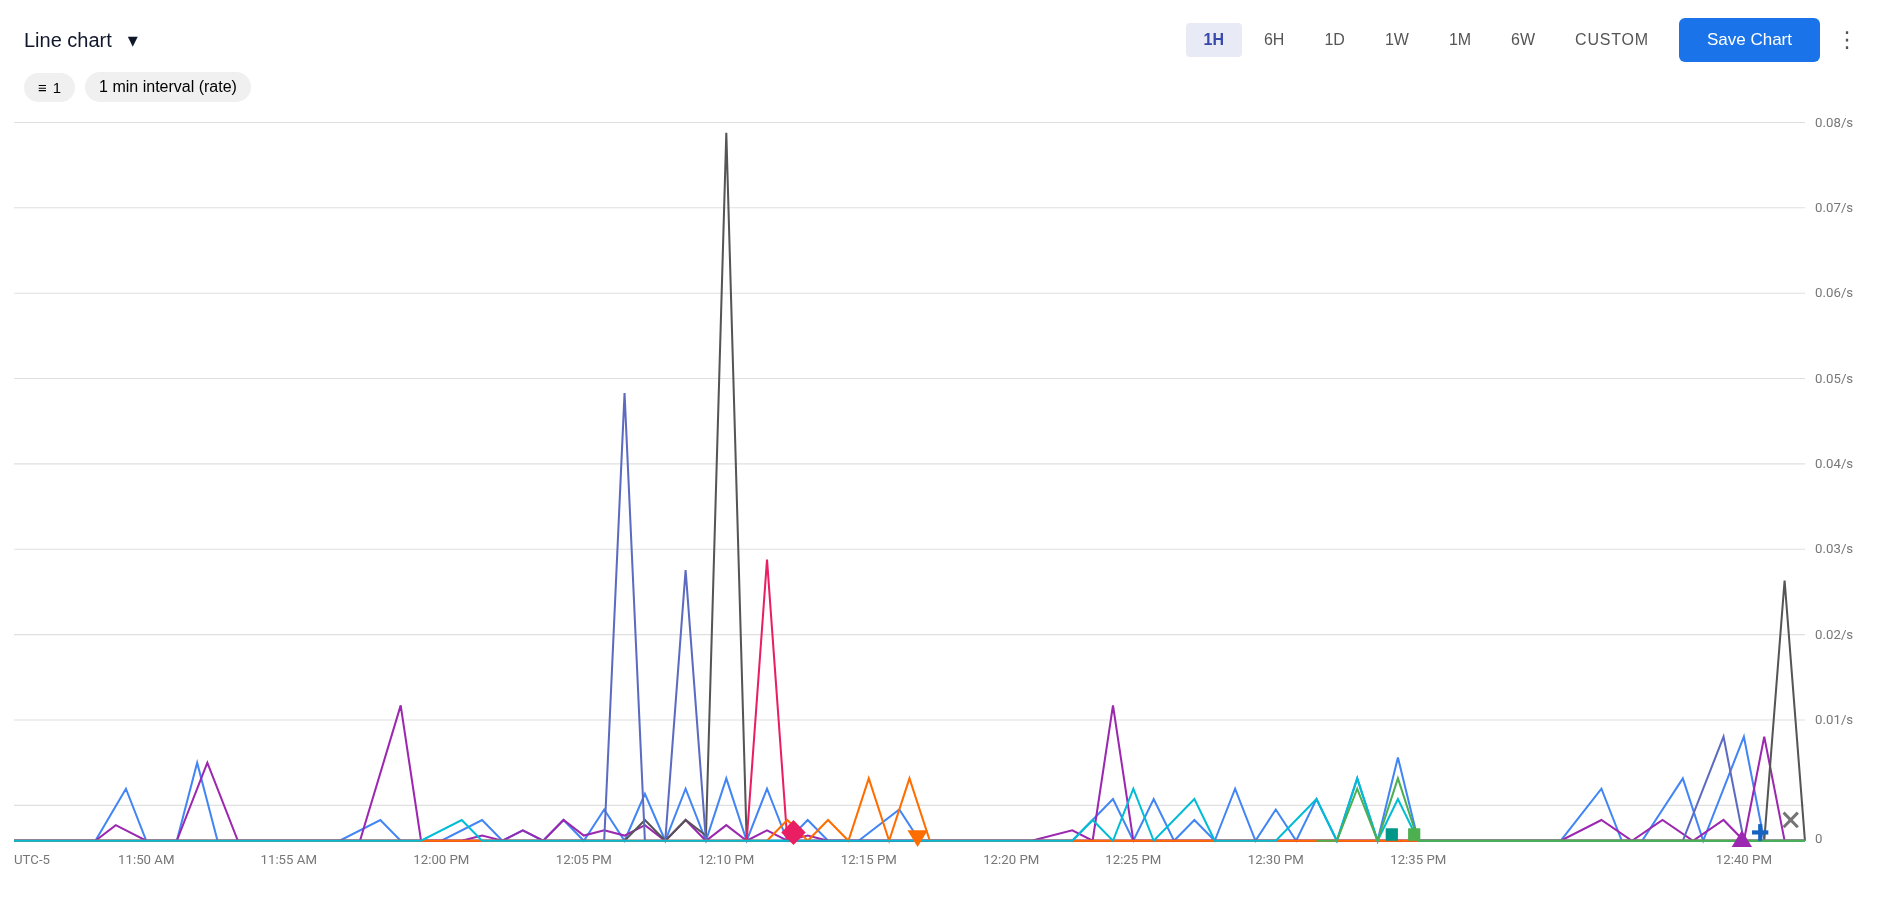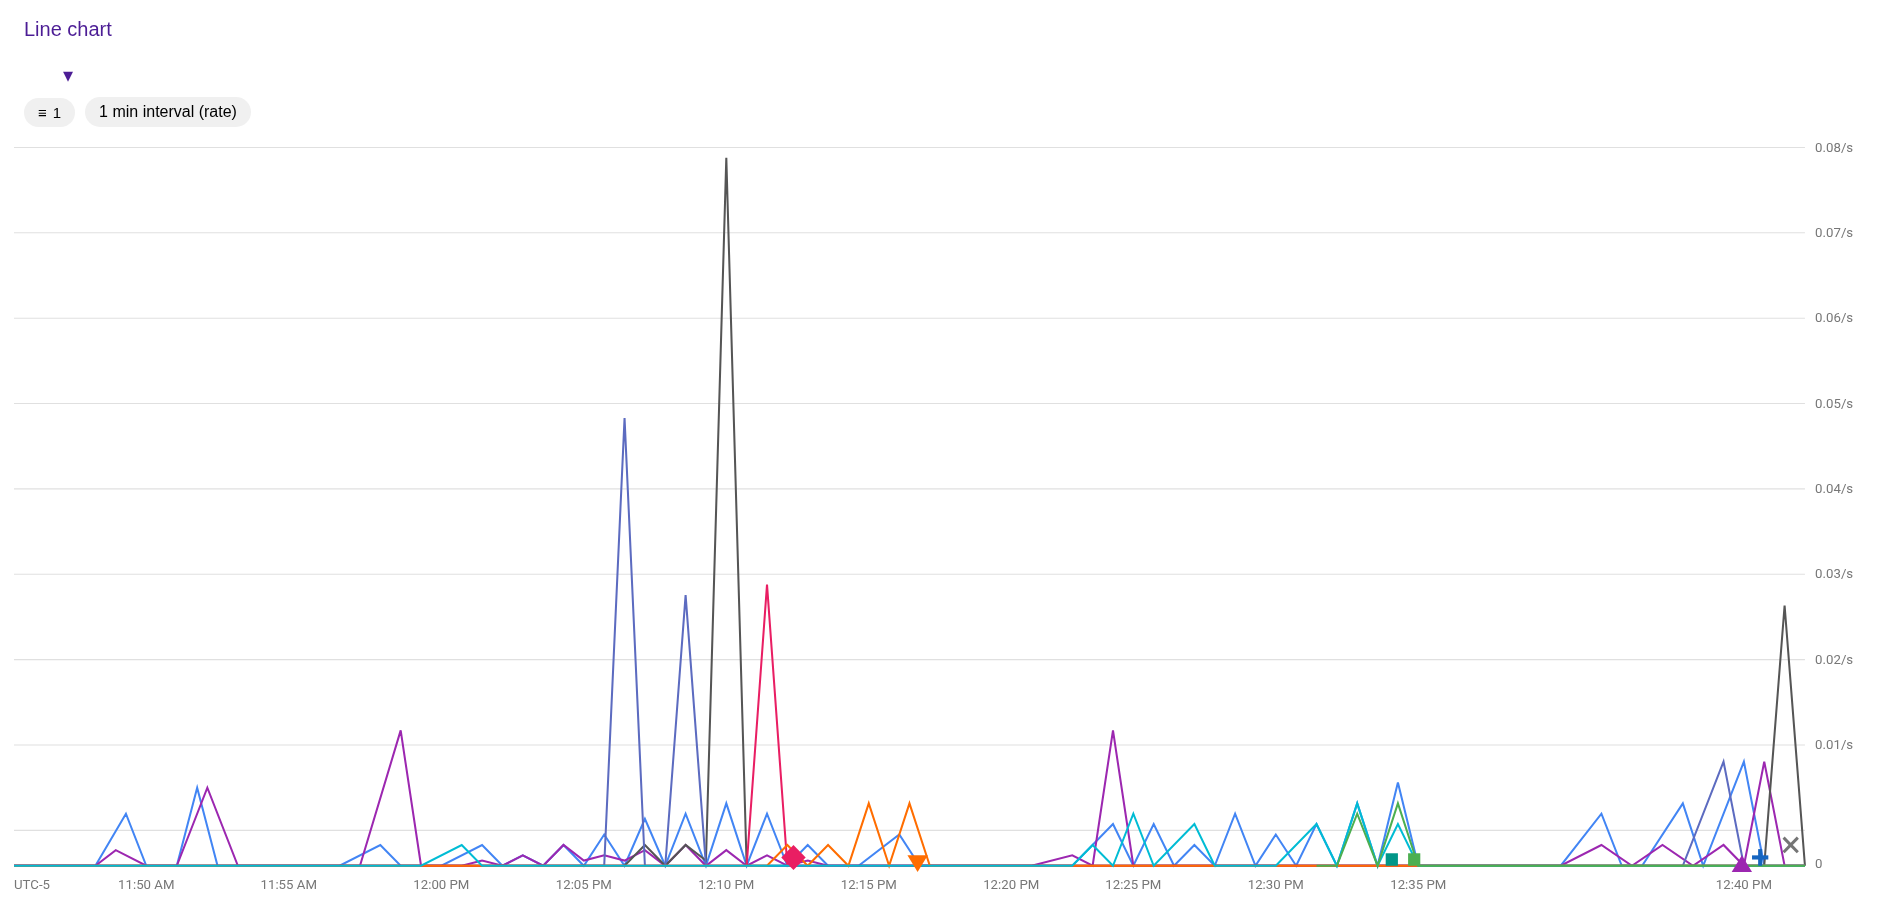--- a/index.html
+++ b/index.html
@@ -15,28 +15,27 @@
     .header {
       display: flex;
       align-items: center;
       padding: 18px 24px 10px 24px;
       gap: 12px;
     }
 
     .chart-title-btn {
       display: flex;
       align-items: center;
-      gap: 22px;
+      gap: 16px;
       font-size: 20px;
       font-weight: 400;
       cursor: pointer;
       background: none;
       border: none;
-      color: #4c1d95;
-      flex-direction: column;
+      color: #0f172a;
     }
 
     .time-controls {
       margin-left: auto;
       display: flex;
       align-items: center;
       gap: 4px;
     }
 
     .time-btn {
@@ -130,20 +129,31 @@
   </style>
 </head>
 <body>
 
 <div class="header">
   <button class="chart-title-btn">
     <span>Line chart</span>
     <span>▾</span>
   </button>
 
+  <div class="time-controls">
+    <button class="time-btn active">1H</button>
+    <button class="time-btn">6H</button>
+    <button class="time-btn">1D</button>
+    <button class="time-btn">1W</button>
+    <button class="time-btn">1M</button>
+    <button class="time-btn">6W</button>
+    <button class="custom-btn">CUSTOM</button>
+    <button class="save-chart-btn">Save Chart</button>
+    <button class="more-btn">⋮</button>
+  </div>
 </div>
 
 <div class="sub-header">
   <button class="filter-badge">
     <span>≡</span>
     <span>1</span>
   </button>
   <button class="interval-badge">1 min interval (rate)</button>
 </div>
 

